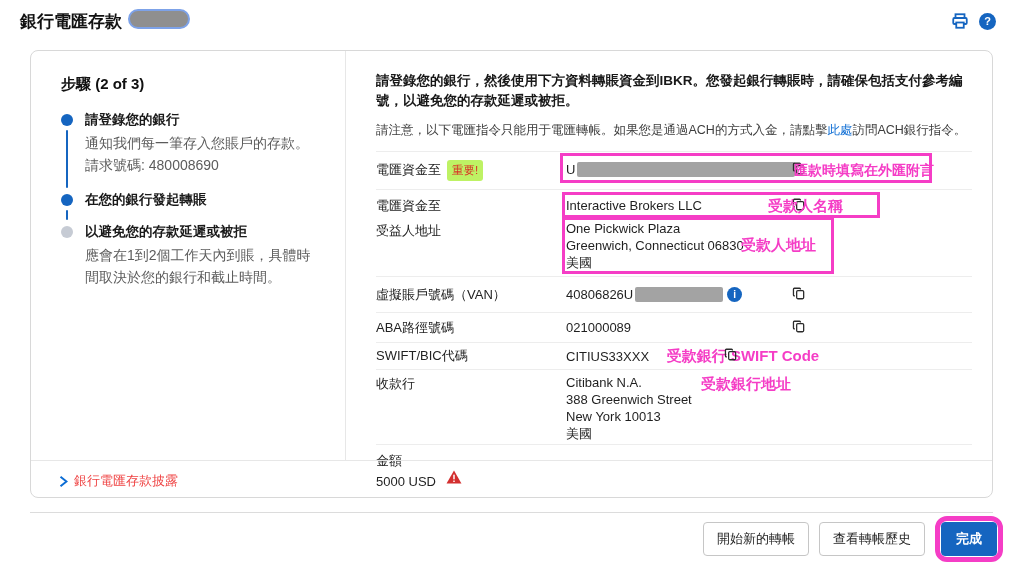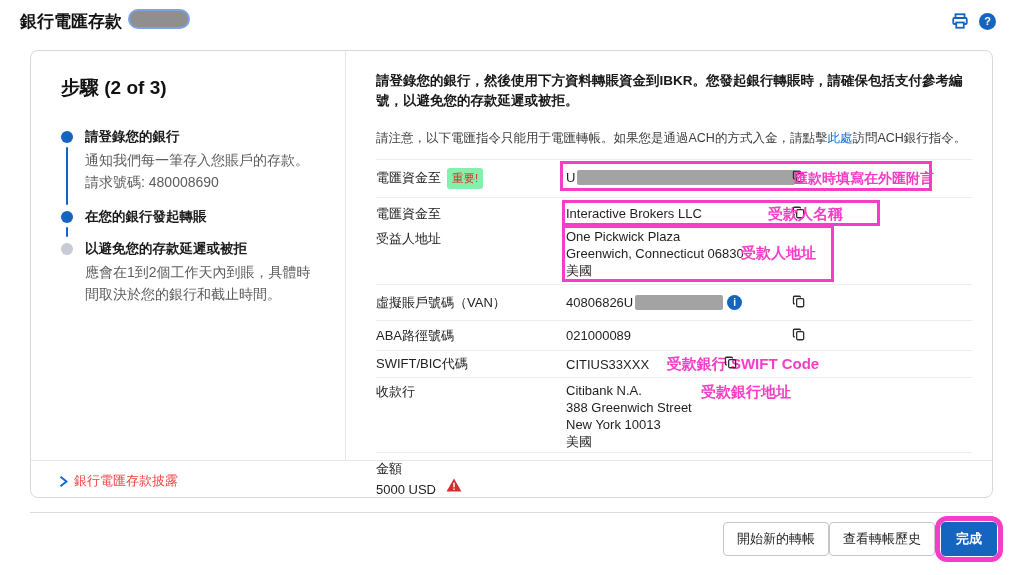--- a/index.html
+++ b/index.html
@@ -16,48 +16,48 @@
   .help-icon { width:17px; height:17px; border-radius:50%; background:#1565c0; color:#fff;
     font-size:11px; font-weight:bold; display:flex; align-items:center; justify-content:center; cursor:pointer; }
   .print-icon { cursor:pointer; display:flex; }
 
   
   .card { position:absolute; left:30px; top:50px; width:963px; height:448px;
     border:1px solid #d8d8d8; border-radius:8px; background:#fff; }
 
   .sidebar { position:absolute; left:0; top:0; width:315px; height:409px;
     border-right:1px solid #e7e7e7; padding:24px 22px 0 30px; }
-  .steps-title { font-size:19px; font-weight:bold; color:#111; margin-bottom:28px; }
+  .steps-title { font-size:15px; font-weight:bold; color:#111; margin-bottom:18px; }
   .step { display:flex; }
   .tl-col { width:12px; display:flex; flex-direction:column; align-items:center; margin-right:12px; }
   .dot { width:12px; height:12px; border-radius:50%; flex-shrink:0; margin-top:2px; }
   .dot.blue { background:#1565c0; }
   .dot.grey { background:#c6cbd4; }
   .tl-line { width:2px; flex:1; background:#1565c0; margin:4px 0; border-radius:1px; }
   .step-body { padding-bottom:16px; }
   .step-label { font-size:13.5px; font-weight:bold; color:#1a1a1a; line-height:16px; }
   .step-desc { font-size:14px; color:#5c5c5c; line-height:1.55; margin-top:5px; width:232px; }
 
   .content { position:absolute; left:315px; top:0; width:648px; padding:20px 22px 0 30px; }
   .intro { font-size:13.5px; font-weight:bold; line-height:1.5; color:#181818; }
-  .note { font-size:12.5px; color:#3d3d3d; margin-top:18px; margin-bottom:12px; }
+  .note { font-size:12.5px; color:#3d3d3d; margin-top:10px; margin-bottom:12px; }
   .note a { color:#0b6cd4; text-decoration:none; cursor:pointer; }
 
   .frow { display:flex; border-bottom:1px solid #ededed; padding:8px 0; align-items:flex-start; }
   .frow.first { border-top:1px solid #ededed; }
   .frow.sec2 { padding:6px 0 5px 0; }
   .frow.aba { padding:5px 0;justify-content:flex-end; }
   .frow.swift { padding:3px 0; }
   .frow.bank { padding:4px 0 2px 0; }
   .frow.amount { border-bottom:none; padding:6px 0;flex-direction:column; }
   .flabel { width:190px; flex-shrink:0; font-size:13px; color:#222; line-height:19px; }
   .fvalue { position:relative; flex:1; font-size:13px; color:#1f1f1f; line-height:19px; }
   .addr-line { line-height:17px; font-size:13px; }
 
-  .badge { display:inline-block; background:#86efac; color:#d93025; font-size:11.5px;
+  .badge { display:inline-block; background:#bef264; color:#d93025; font-size:11.5px;
     padding:1px 5px; border-radius:3px; margin-left:6px; }
   .redact-bar { display:inline-block; height:15px; background:#a3a3a3; border-radius:2px;
     vertical-align:text-bottom; margin-left:2px; }
   .w220 { width:218px; }
   .w88 { width:88px; }
 
   .copy-btn { position:absolute; top:1px; cursor:pointer; }
   .cp-col { left:226px; }
   .cp-swift { left:158px; }
   .info-icon { display:inline-flex; width:15px; height:15px; border-radius:50%; background:#1565c0;
@@ -75,21 +75,21 @@
   .an3 { left:175px; top:15px; font-size:15px; }
   .an-inline { color:#f53dc6; font-weight:bold; font-size:15px; margin-left:14px; white-space:nowrap; }
   .an-bank { position:absolute; left:135px; top:0; font-size:15px; }
 
   .card-divider { position:absolute; left:0; top:409px; width:961px; height:1px; background:#e7e7e7; }
   .disclosure { position:absolute; left:28px; top:421px; display:flex; align-items:center; gap:6px;
     color:#ef4444; font-size:13px; cursor:pointer; text-decoration:none; }
 
   
   .footer-divider { position:absolute; left:30px; top:512px; width:963px; height:1px; background:#dcdcdc; }
-  .footer-buttons { position:absolute; right:21px; top:516px; display:flex; align-items:center; }
+  .footer-buttons { position:absolute; right:21px; top:516px; display:flex; align-items:center; gap:10px; }
   .btn-outline { background:#fff; border:1px solid #c6c6c6; border-radius:4px; padding:7px 13px;
     font-size:13px; color:#262626; cursor:pointer; font-family:inherit; }
   .highlight-frame { border:5px solid #f53dc6; border-radius:12px; padding:1px; }
   .btn-primary { background:#1565c0; border:1px solid #1565c0; border-radius:4px; padding:7px 14px;
     font-size:13px; font-weight:bold; color:#fff; cursor:pointer; font-family:inherit; }
 </style>
 </head>
 <body>
 
 <div class="header">

